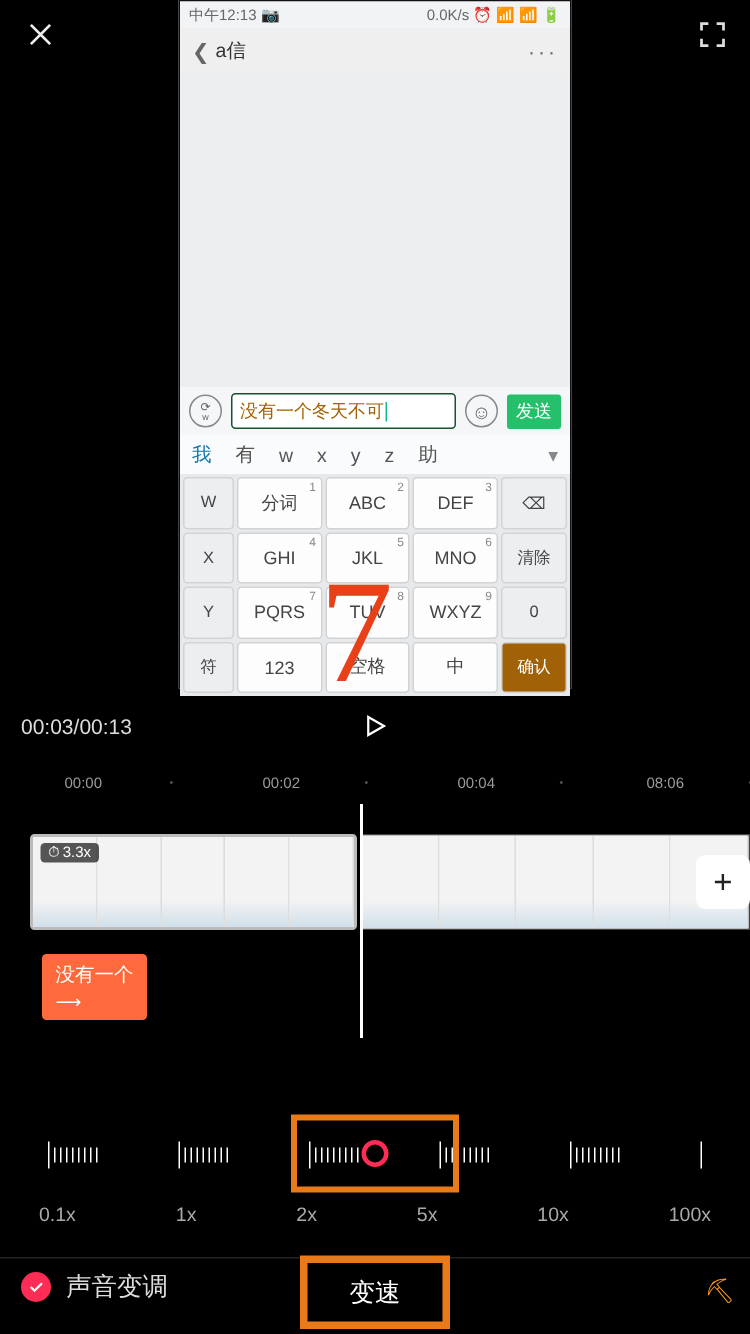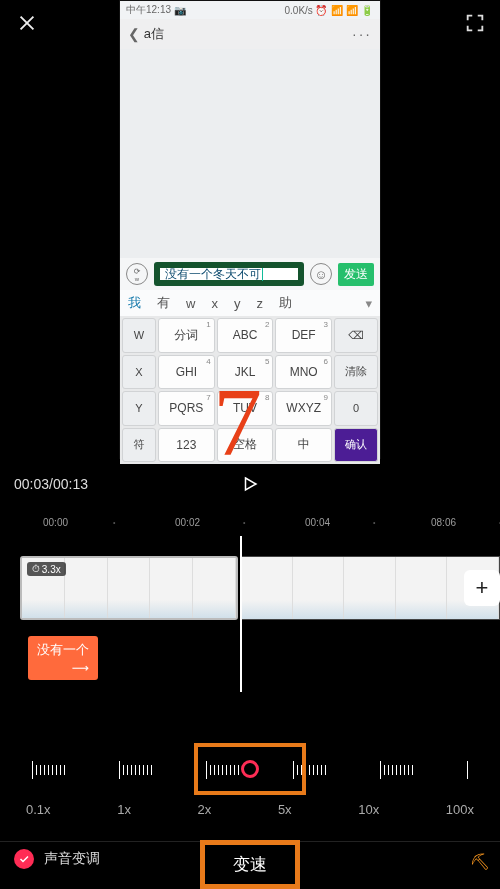--- a/index.html
+++ b/index.html
@@ -15,66 +15,66 @@
   .preview-wrap { position: absolute; top: 0; left: 119px; width: 262px; height: 459px; background: #eceef0; border: 1px solid #111; }
   .phone-status { display: flex; justify-content: space-between; align-items: center; font-size: 10px; color: #666; padding: 2px 6px; background: #f1f3f5; height: 18px; }
   .status-left, .status-right { display: flex; align-items: center; gap: 3px; }
   .chat-header { display: flex; align-items: center; padding: 5px 8px; background: #efeff0; height: 30px; }
   .back-chev { color: #666; font-size: 14px; margin-right: 4px; }
   .chat-title { font-size: 13px; color: #333; }
   .chat-more { margin-left: auto; color: #666; font-size: 14px; letter-spacing: 2px; }
   .chat-body { height: calc(100% - 18px - 30px - 200px); background: #eceef0; }
   .input-row { display: flex; align-items: center; padding: 4px 6px; background: #f5f6f7; gap: 6px; }
   .voice-icon { width: 22px; height: 22px; border: 1px solid #888; border-radius: 50%; color: #666; display: flex; flex-direction: column; align-items: center; justify-content: center; font-size: 8px; }
-  .chat-input { flex: 1 1 auto; background: #fff; border: 6px solid #14532d; border-radius: 3px; padding: 3px 5px; font-size: 12px; color: #0c4a6e; height: 24px; display: flex; align-items: center; }
+  .chat-input { flex: 1 1 auto; background: #fff; border: 1px solid #14532d; border-radius: 3px; padding: 3px 5px; font-size: 12px; color: #a16207; height: 24px; display: flex; align-items: center; }
   .cursor { display: inline-block; width: 1px; height: 13px; background: #1b9; margin-left: 1px; vertical-align: middle; }
   .emoji-icon { width: 22px; height: 22px; border: 1px solid #888; border-radius: 50%; color: #666; display: flex; align-items: center; justify-content: center; font-size: 13px; }
   .send-btn { background: #26bf6c; color: #fff; padding: 3px 6px; font-size: 12px; border-radius: 2px; }
   .candidates { display: flex; align-items: center; padding: 3px 8px; gap: 16px; font-size: 13px; color: #555; background: #fafbfc; height: 26px; }
   .candidates span:first-child { color: #17a; font-weight: 500; }
   .candidates .cand-more { margin-left: auto; color: #888; }
   .keyboard { background: #e8e9ea; height: calc(200px - 28px - 24px); display: grid; grid-template-columns: 34px 1fr 1fr 1fr 44px; grid-template-rows: repeat(4,1fr); gap: 2px; padding: 2px; font-size: 11px; color: #444; }
   .key { background: #fdfdfd; border: 1px solid #d1d3d5; border-radius: 3px; display: flex; flex-direction: column; align-items: center; justify-content: center; position: relative; }
   .key.side { background: #eceef0; }
   .key .sm { position: absolute; top: 1px; right: 3px; font-size: 8px; color: #888; }
   .key .big { font-size: 12px; }
-  .key.confirm { background: #4c1d95; color: #fff; }
+  .key.confirm { background: #a16207; color: #fff; }
   .big-seven { position: absolute; top: 366px; left: 213px; font-size: 98px; font-weight: 400; color: #e84018; font-family: "Times New Roman", serif; pointer-events: none; z-index: 5; }
   .timebar { position: absolute; top: 476px; left: 14px; right: 14px; display: flex; align-items: center; color: #ddd; font-size: 14px; }
   .time-txt { }
   .play-icon { position: absolute; left: 50%; transform: translateX(-50%); width: 18px; height: 18px; }
   .play-icon svg { width: 18px; height: 18px; }
   .ruler { position: absolute; top: 512px; left: 15px; right: 0; height: 20px; display: flex; align-items: center; color: #9c9c9c; font-size: 10px; }
   .ruler .tick { position: absolute; }
   .ruler .dot { color: #555; font-size: 7px; }
   .track-area { position: absolute; top: 556px; left: 20px; right: 0; }
   .video-clip { position: relative; height: 64px; display: flex; }
   .clip-a, .clip-b { background: #f0f1f2; border: 1px solid #444; position: relative; overflow: hidden; }
   .clip-a { flex: 0 0 218px; border: 2px solid #bbb; border-radius: 3px; }
   .clip-b { flex: 1 1 auto; margin-left: 2px; }
   .clip-content { display: flex; height: 100%; }
   .thumb { flex: 1; background: #e8e9ea; border-right: 1px solid #ddd; height: 100%; background-image: linear-gradient(#f3f3f3 70%, #d1e0ea 100%); }
   .speed-badge { position: absolute; top: 4px; left: 5px; background: rgba(0,0,0,.65); color: #fff; font-size: 10px; padding: 1px 5px; border-radius: 3px; display: flex; align-items: center; gap: 2px; }
   .add-btn { width: 36px; height: 36px; background: #fff; border-radius: 6px; display: flex; align-items: center; justify-content: center; font-size: 22px; color: #222; position: absolute; right: 0; top: 14px; z-index: 2; }
   .playhead { position: absolute; top: 536px; left: 240px; width: 2px; height: 156px; background: #fff; z-index: 3; }
-  .text-clip { position: absolute; top: 636px; left: 28px; background: #ff6a3c; color: #fff; font-size: 13px; padding: 5px 9px; border-radius: 3px; text-align: right; }
+  .text-clip { position: absolute; top: 636px; left: 28px; background: #ff6a3c; color: #fff; font-size: 13px; padding: 5px 9px; border-radius: 3px; }
   .text-clip .arw { display: block; font-size: 12px; margin-top: 2px; }
   .speed-panel { position: absolute; top: 716px; left: 0; right: 0; padding: 24px 8px 0; }
   .slider-row { position: relative; height: 58px; display: flex; align-items: center; padding: 0 18px; }
   .ticks-line { position: absolute; left: 24px; right: 24px; top: 50%; height: 2px; display: flex; justify-content: space-between; }
   .tg { display: flex; gap: 3px; }
   .tk { width: 1px; height: 10px; background: #fff; margin-top: -4px; }
   .tk.tall { height: 18px; margin-top: -8px; }
   .slider-handle { position: absolute; top: 50%; left: 50%; transform: translate(-50%,-50%); width: 18px; height: 18px; border: 3px solid #ff2c55; border-radius: 50%; background: transparent; z-index: 11; }
   .hl { position: absolute; border: 4px solid #e87a1a; background: transparent; }
   .hl1 { top: 50%; left: 50%; transform: translate(-50%,-50%); width: 112px; height: 52px; z-index: 10; }
   .labels { display: flex; justify-content: space-between; color: #aaa; font-size: 13px; padding: 4px 18px 0; }
   .bottom-bar { position: absolute; bottom: 13px; left: 0; right: 0; padding: 7px 14px; display: flex; align-items: center; gap: 10px; border-top: 1px solid #222; background: #000; }
   .check-icon { width: 20px; height: 20px; background: #ff2c55; border-radius: 50%; display: flex; align-items: center; justify-content: center; color: #fff; }
-  .pitch-label { color: #ddd; font-size: 14px; }
+  .pitch-label { color: #ddd; font-size: 17px; }
   .tool-label { color: #fff; font-size: 17px; }
   .tool-hl { border: 5px solid #e87a1a; padding: 8px 28px; margin: 0 auto; position: absolute; left: 50%; transform: translateX(-50%); top: -2px; }
   .watermark { position: absolute; bottom: 18px; right: 10px; display: flex; align-items: center; gap: 5px; font-size: 13px; color: #fff; z-index: 50; }
   .wm-logo { font-size: 16px; color: #ff9a1f; }
 </style>
 </head>
 <body>
 
 <div class="editor">
 

